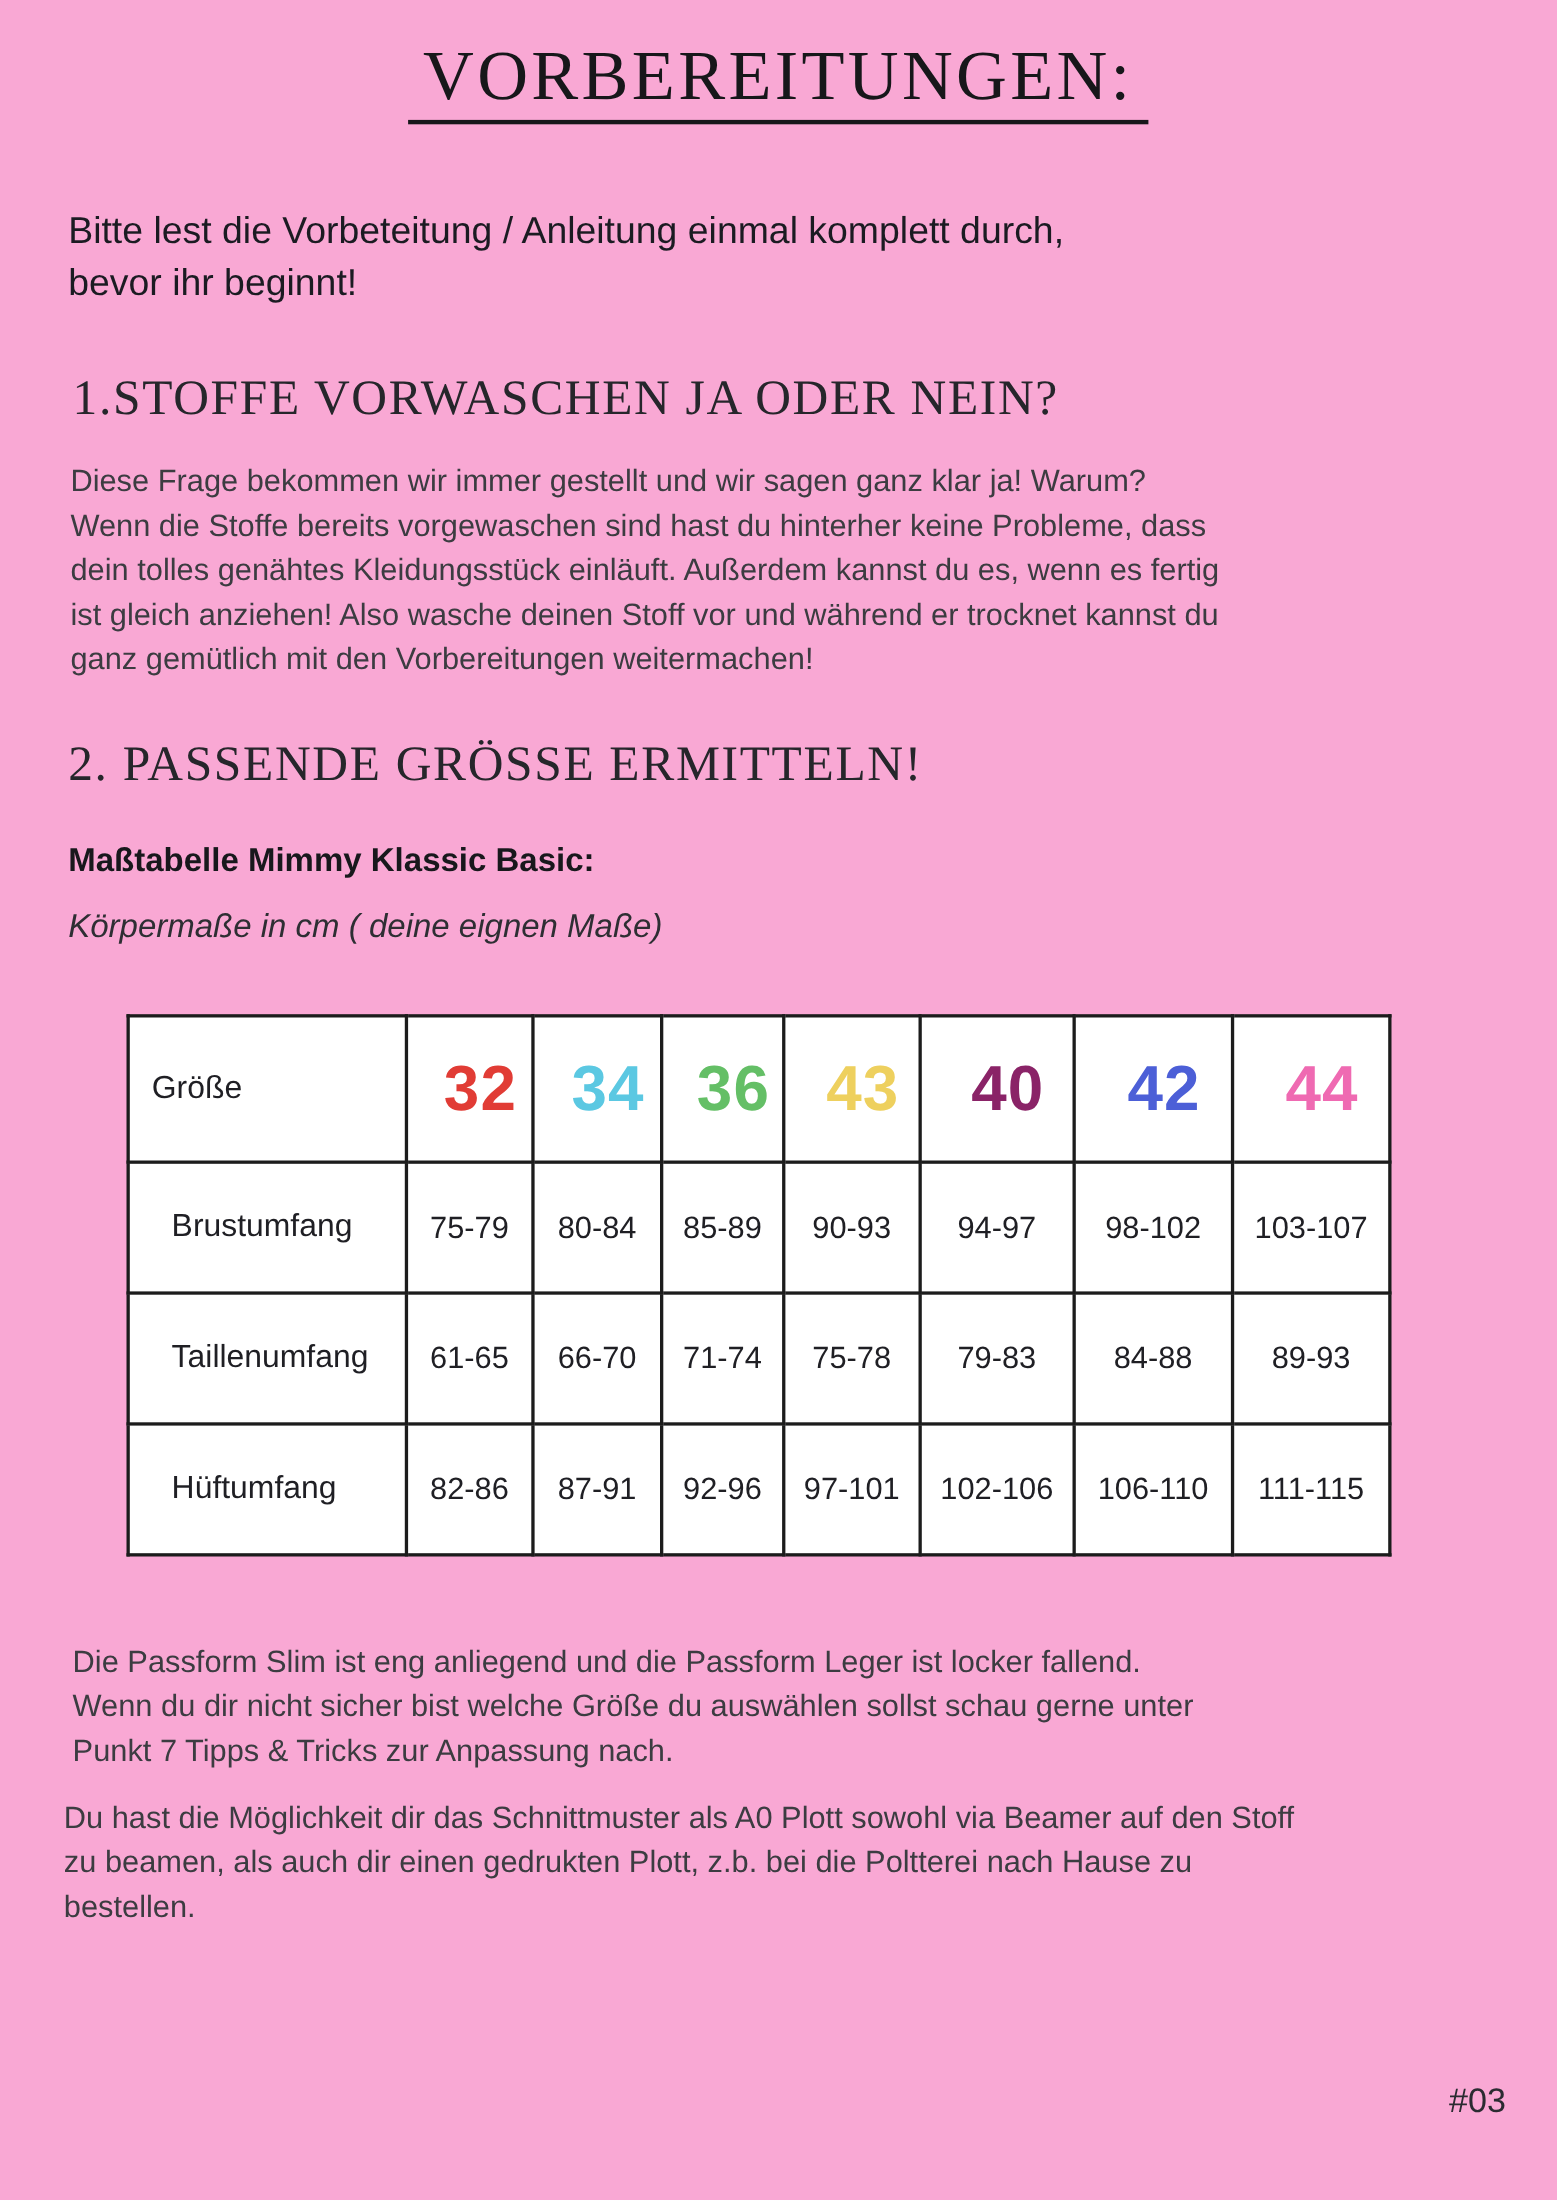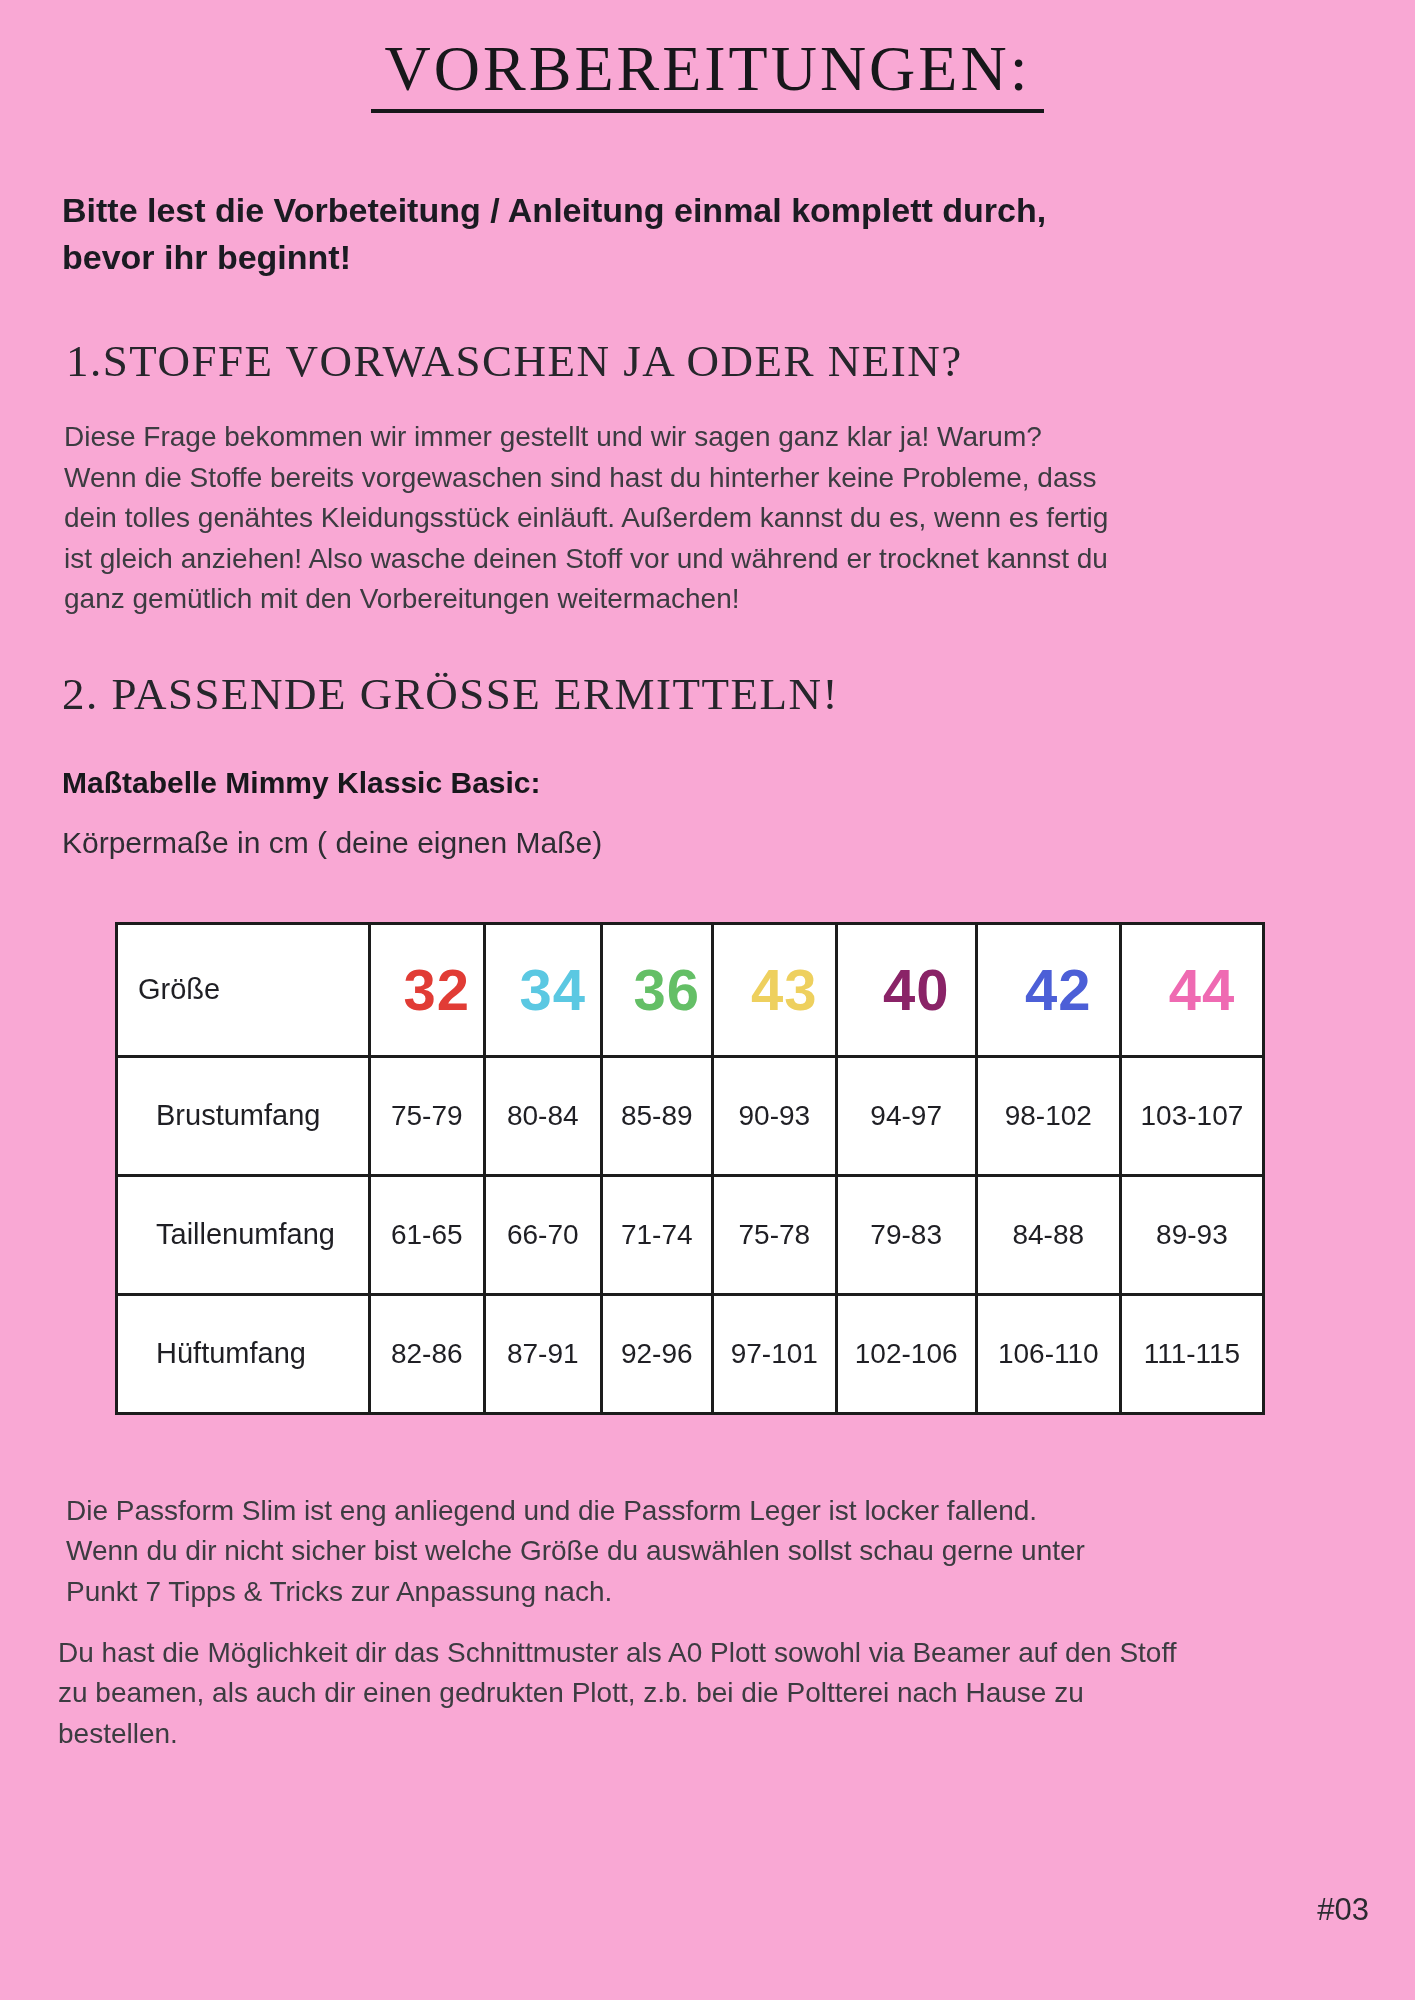--- a/index.html
+++ b/index.html
@@ -20,21 +20,21 @@
     font-size:64px;
     letter-spacing:3px;
     line-height:1.08;
     color:#17171a;
     border-bottom:4px solid #17171a;
     padding:0 14px 6px 14px;
   }
   .intro{
     margin:74px 0 0 62px;
     font-size:34px;
-    font-weight:700;
+    font-weight:400;
     line-height:1.38;
     color:#1b1b22;
     white-space:pre-line;
   }
   .display-heading{
     font-family:"Liberation Serif", serif;
     font-weight:400;
     font-size:45px;
     letter-spacing:1.5px;
     color:#26262b;
@@ -57,20 +57,21 @@
     margin:46px 0 0 62px;
     font-size:30px;
     font-weight:700;
     color:#18181c;
   }
   .table-subtitle{
     margin:26px 0 0 62px;
     font-size:30px;
     font-weight:400;
     color:#2e2e33;
+    font-style:italic;
   }
   table.size-table{
     margin:62px 0 0 115px;
     border-collapse:collapse;
     table-layout:fixed;
     width:1150px;
   }
   .size-table td{
     border:3px solid #1c1c1c;
     background:#ffffff;

